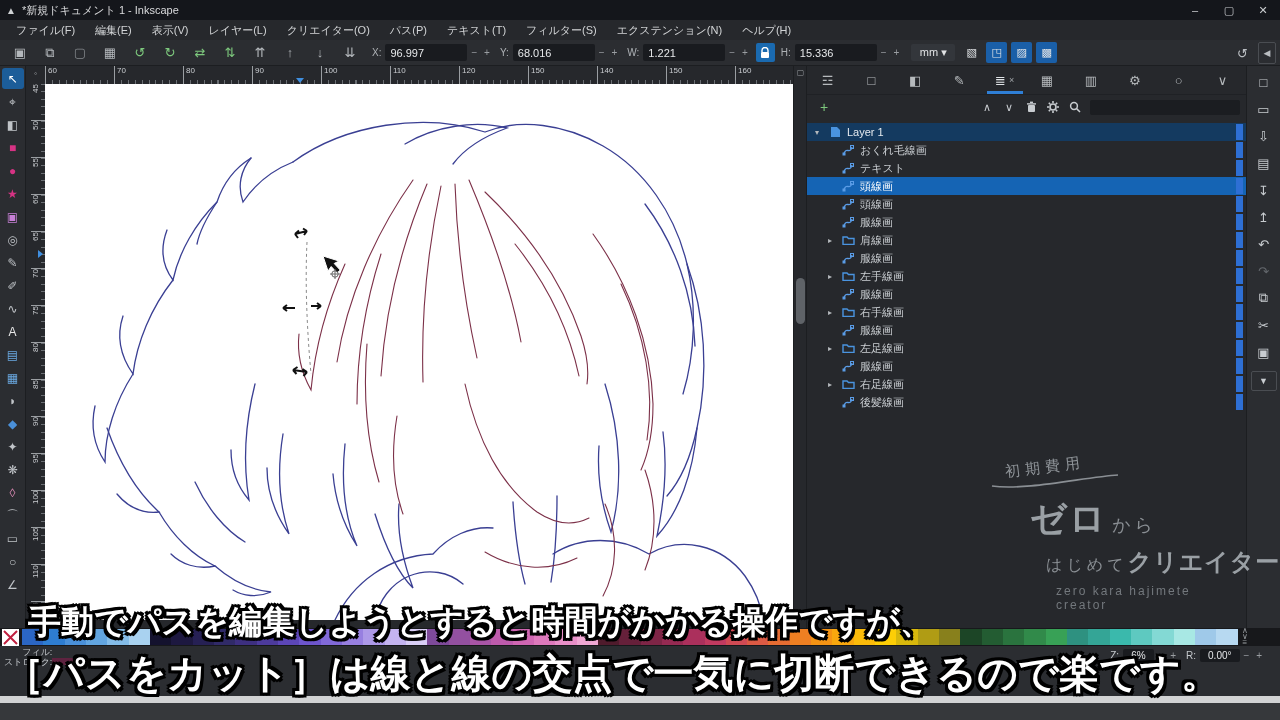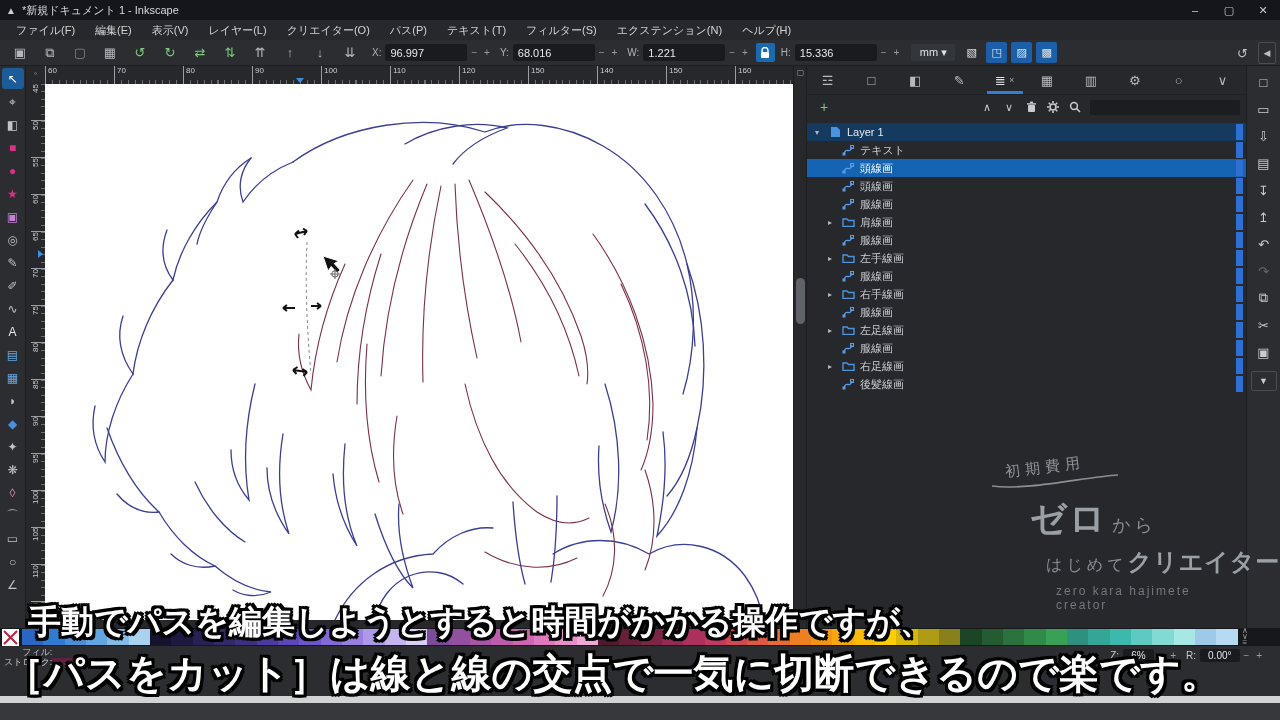--- a/index.html
+++ b/index.html
@@ -427,20 +427,32 @@
           <svg width="11" height="12" viewBox="0 0 11 12">
             <path d="M1,1 h6 l3,3 v7 h-9 z" fill="#4a94e0"></path>
           </svg>
         </span>
 
         <span class="lbl">Layer 1</span>
         <span class="tag"></span>
       </div>
 
 
+      <div class="lrow">
+
+        <span class="ic ic-path">
+          <svg width="12" height="12" viewBox="0 0 12 12">
+            <path d="M2,10 C4,2 8,11 10,3" fill="none" stroke="#5a9ce6" stroke-width="1.3"></path>
+            <rect x="0.5" y="8.5" width="3" height="3" fill="#5a9ce6"></rect>
+            <rect x="8.5" y="1.5" width="3" height="3" fill="none" stroke="#5a9ce6"></rect>
+          </svg>
+        </span>
+        <span class="lbl">おくれ毛線画</span>
+        <span class="tag"></span>
+      </div>
 
       <div class="lrow">
 
         <span class="ic ic-path">
           <svg width="12" height="12" viewBox="0 0 12 12">
             <path d="M2,10 C4,2 8,11 10,3" fill="none" stroke="#5a9ce6" stroke-width="1.3"></path>
             <rect x="0.5" y="8.5" width="3" height="3" fill="#5a9ce6"></rect>
             <rect x="8.5" y="1.5" width="3" height="3" fill="none" stroke="#5a9ce6"></rect>
           </svg>
         </span>

